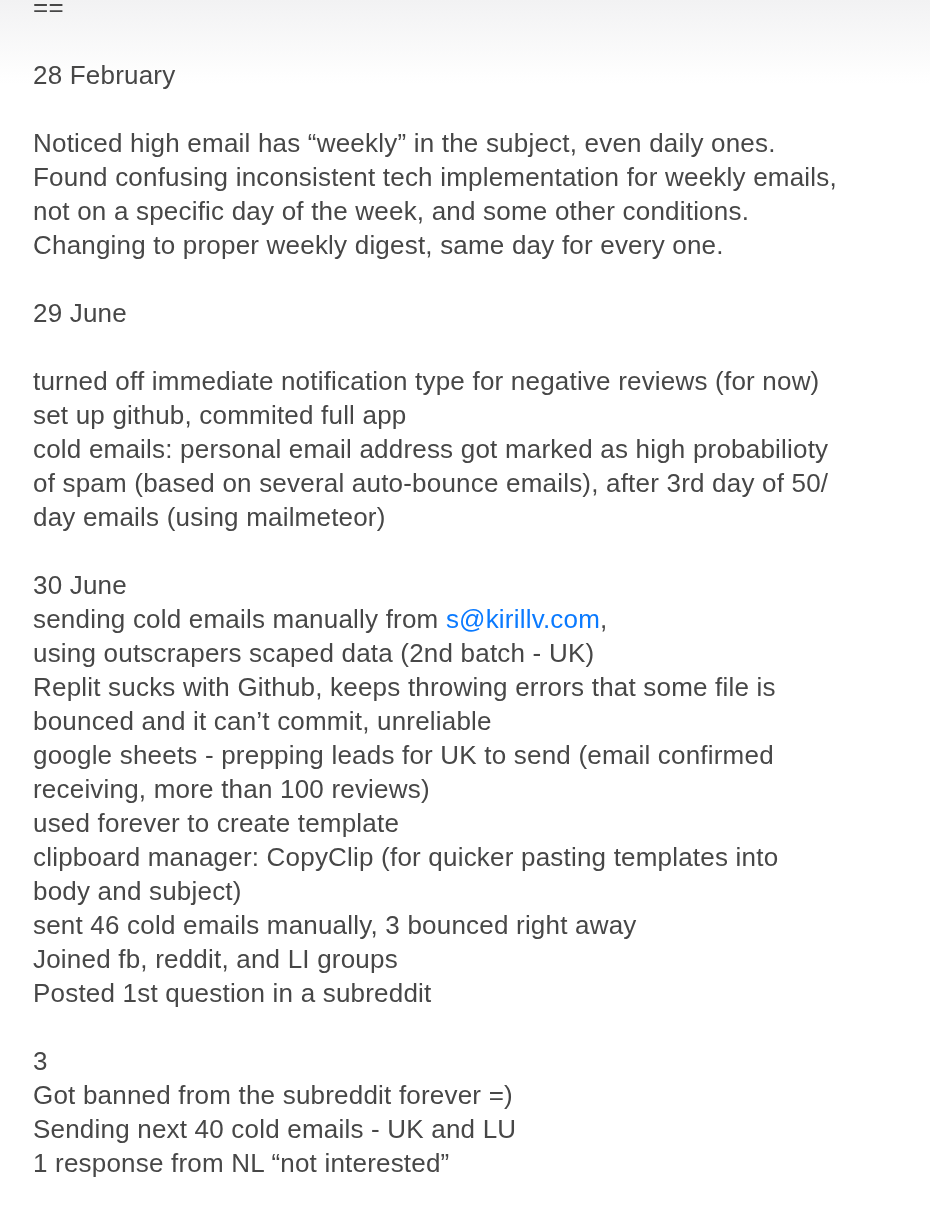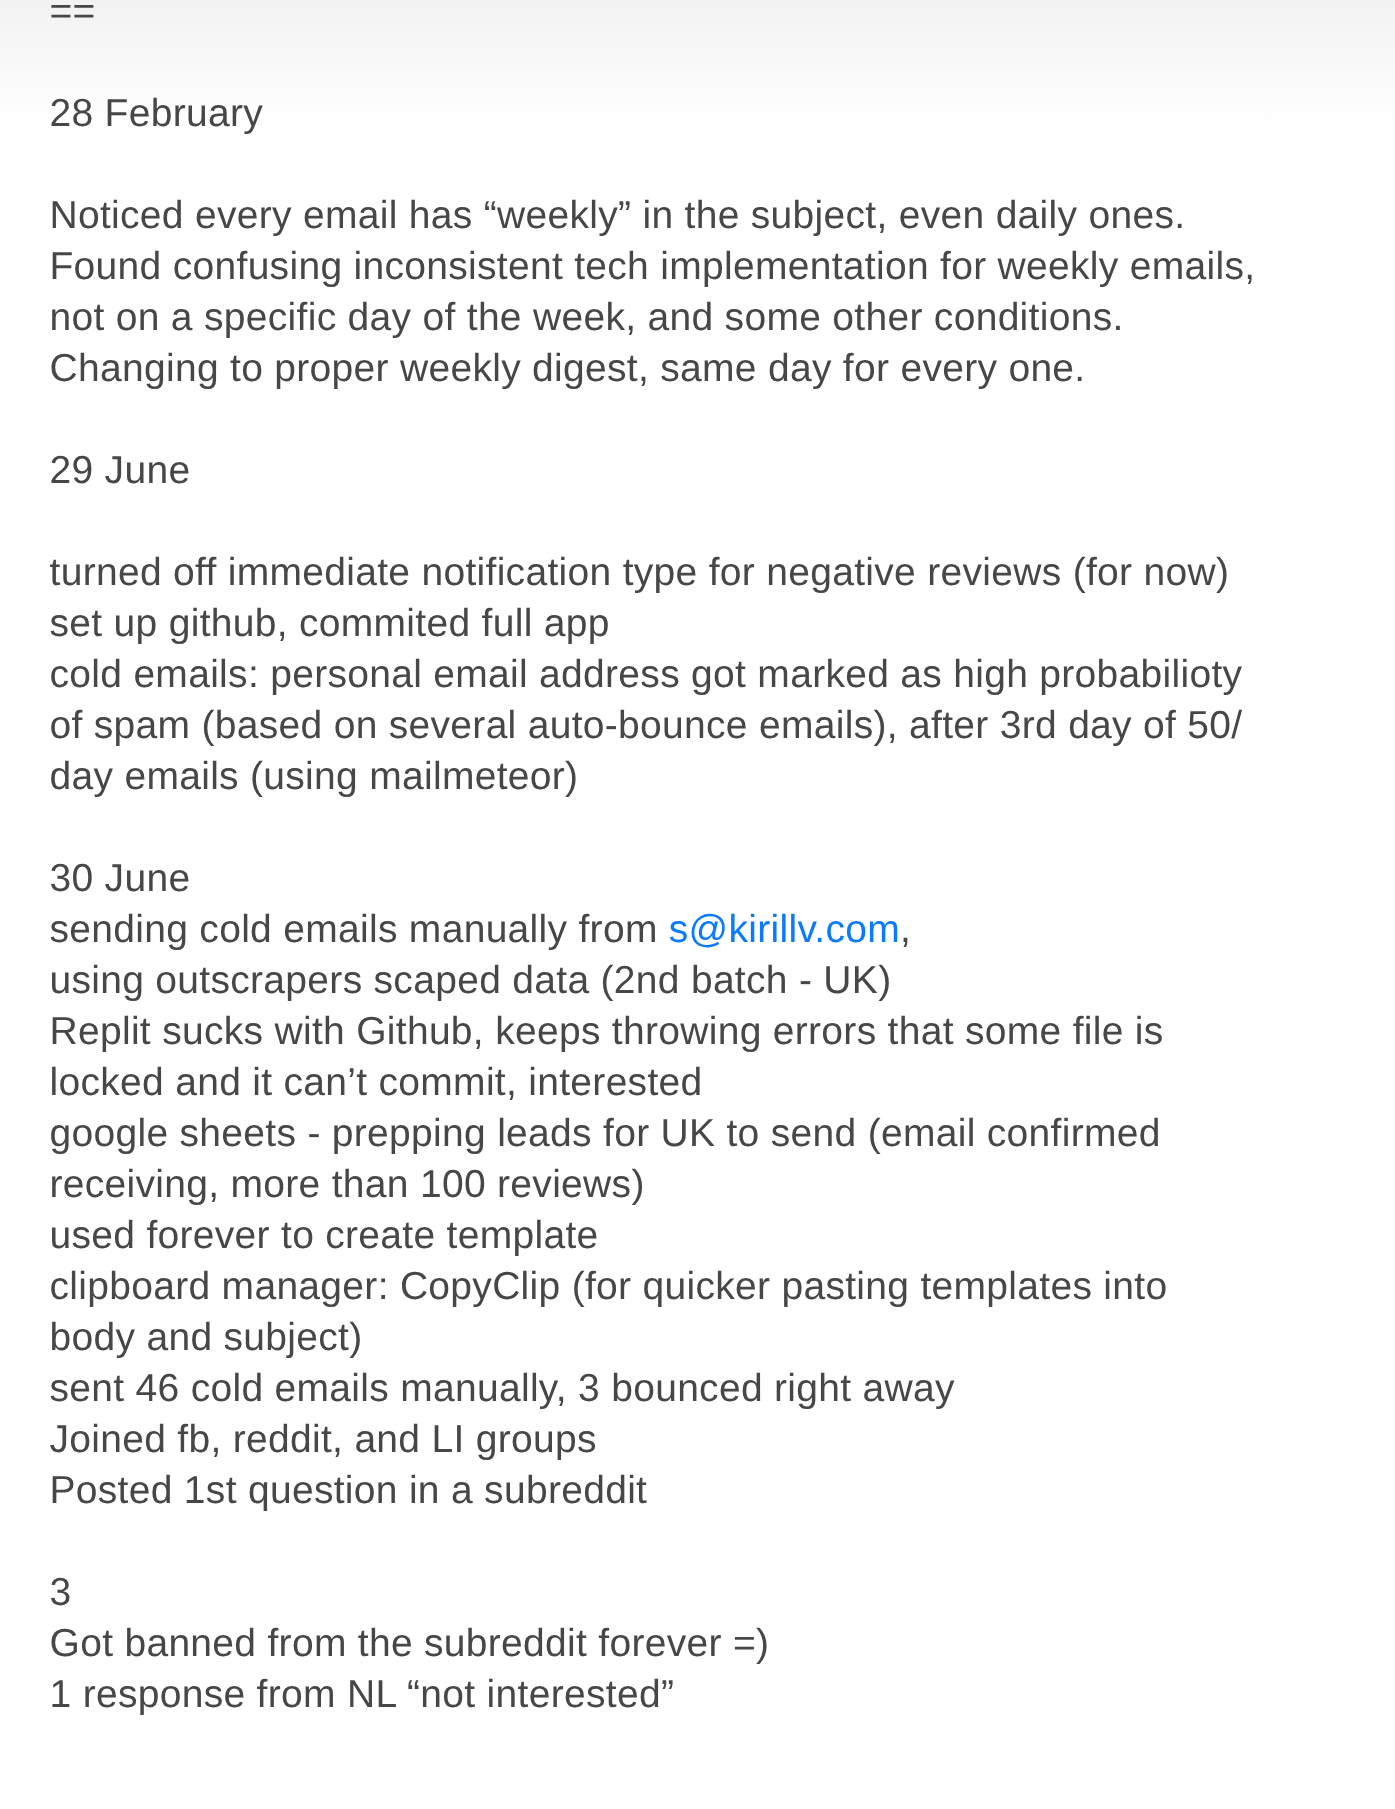--- a/index.html
+++ b/index.html
@@ -48,43 +48,44 @@
 </head>
 <body>
 
 <div class="top-fade"></div>
 
 <div class="notes-content">
     <div class="line"><span>==</span></div>
     <div class="line"><span></span></div>
     <div class="line"><span>28 February</span></div>
     <div class="line"><span></span></div>
-    <div class="line"><span>Noticed every email has “weekly” in the subject, even daily ones.</span></div>
+    <div class="line"><span>Noticed high email has “weekly” in the subject, even daily ones.</span></div>
     <div class="line"><span>Found confusing inconsistent tech implementation for weekly emails,</span></div>
     <div class="line"><span>not on a specific day of the week, and some other conditions.</span></div>
     <div class="line"><span>Changing to proper weekly digest, same day for every one.</span></div>
     <div class="line"><span></span></div>
     <div class="line"><span>29 June</span></div>
     <div class="line"><span></span></div>
     <div class="line"><span>turned off immediate notification type for negative reviews (for now)</span></div>
     <div class="line"><span>set up github, commited full app</span></div>
     <div class="line"><span>cold emails: personal email address got marked as high probabilioty</span></div>
     <div class="line"><span>of spam (based on several auto-bounce emails), after 3rd day of 50/</span></div>
     <div class="line"><span>day emails (using mailmeteor)</span></div>
     <div class="line"><span></span></div>
     <div class="line"><span>30 June</span></div>
     <div class="line"><span>sending cold emails manually from </span><a class="email-link">s@kirillv.com</a><span>,</span></div>
     <div class="line"><span>using outscrapers scaped data (2nd batch - UK)</span></div>
     <div class="line"><span>Replit sucks with Github, keeps throwing errors that some file is</span></div>
-    <div class="line"><span>locked and it can’t commit, interested</span></div>
+    <div class="line"><span>bounced and it can’t commit, unreliable</span></div>
     <div class="line"><span>google sheets - prepping leads for UK to send (email confirmed</span></div>
     <div class="line"><span>receiving, more than 100 reviews)</span></div>
     <div class="line"><span>used forever to create template</span></div>
     <div class="line"><span>clipboard manager: CopyClip (for quicker pasting templates into</span></div>
     <div class="line"><span>body and subject)</span></div>
     <div class="line"><span>sent 46 cold emails manually, 3 bounced right away</span></div>
     <div class="line"><span>Joined fb, reddit, and LI groups</span></div>
     <div class="line"><span>Posted 1st question in a subreddit</span></div>
     <div class="line"><span></span></div>
     <div class="line"><span>3</span></div>
     <div class="line"><span>Got banned from the subreddit forever =)</span></div>
+    <div class="line"><span>Sending next 40 cold emails - UK and LU</span></div>
     <div class="line"><span>1 response from NL “not interested”</span></div>
   </div>
 
 </body></html>

